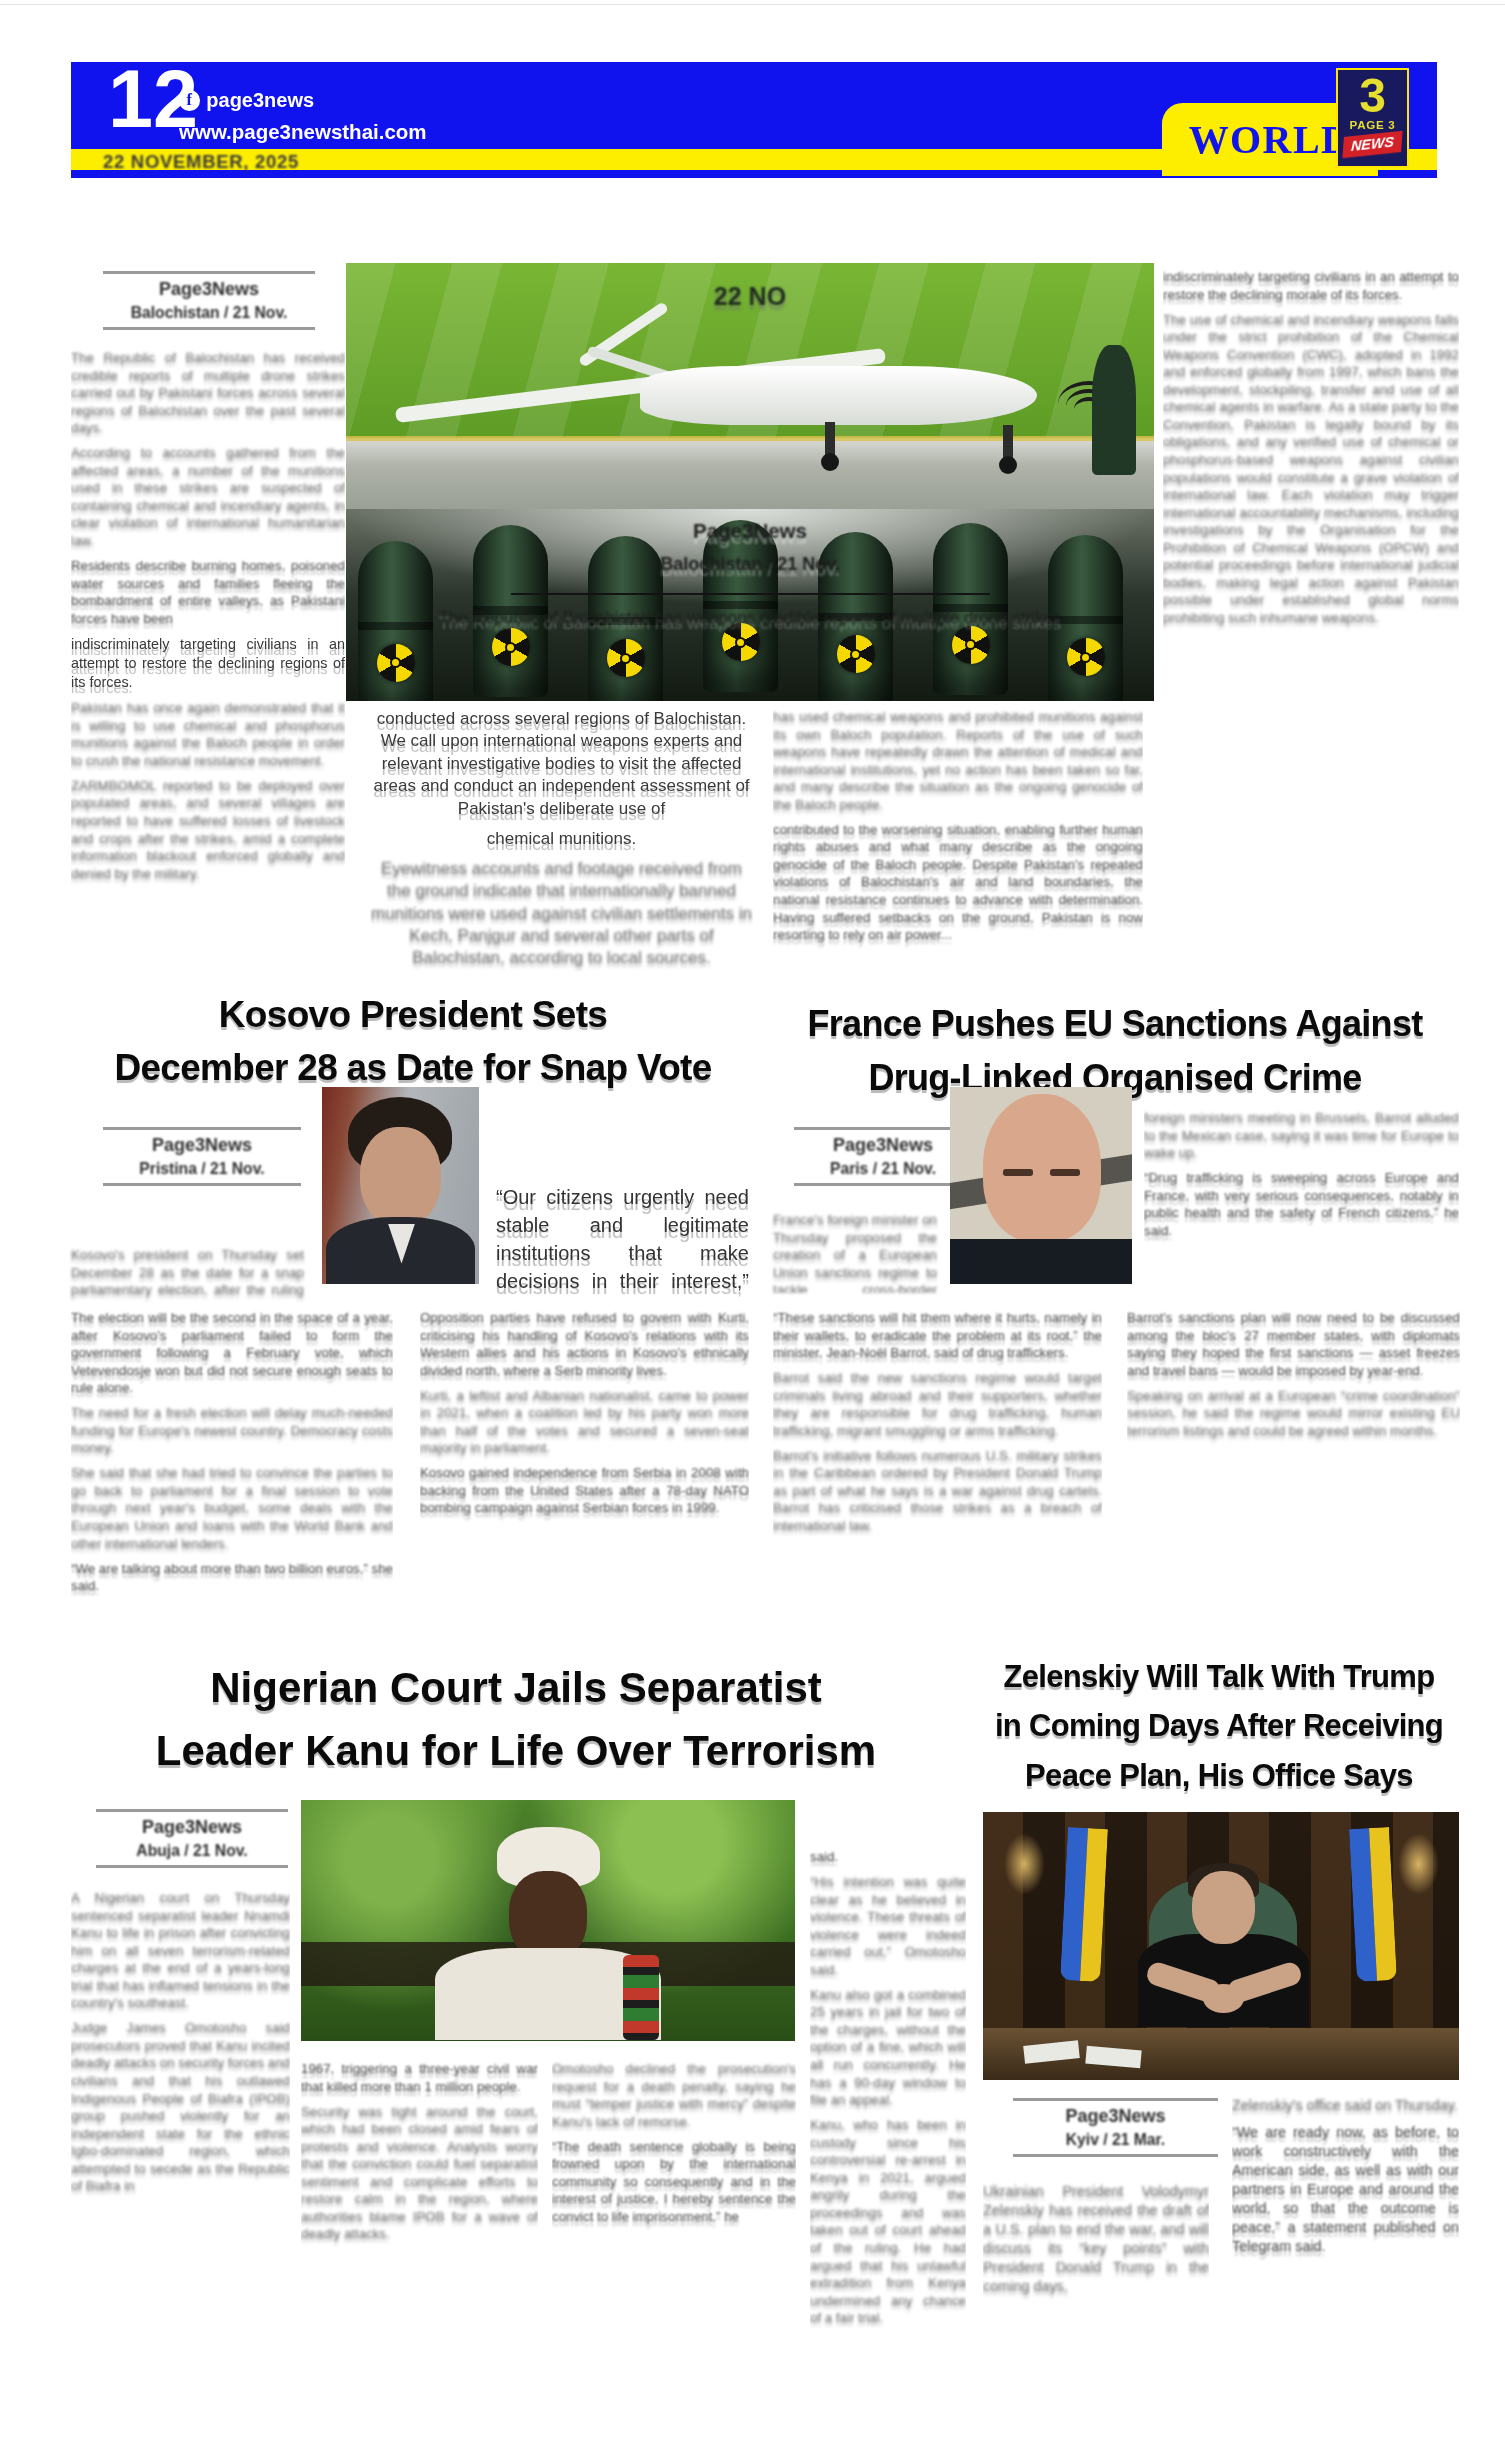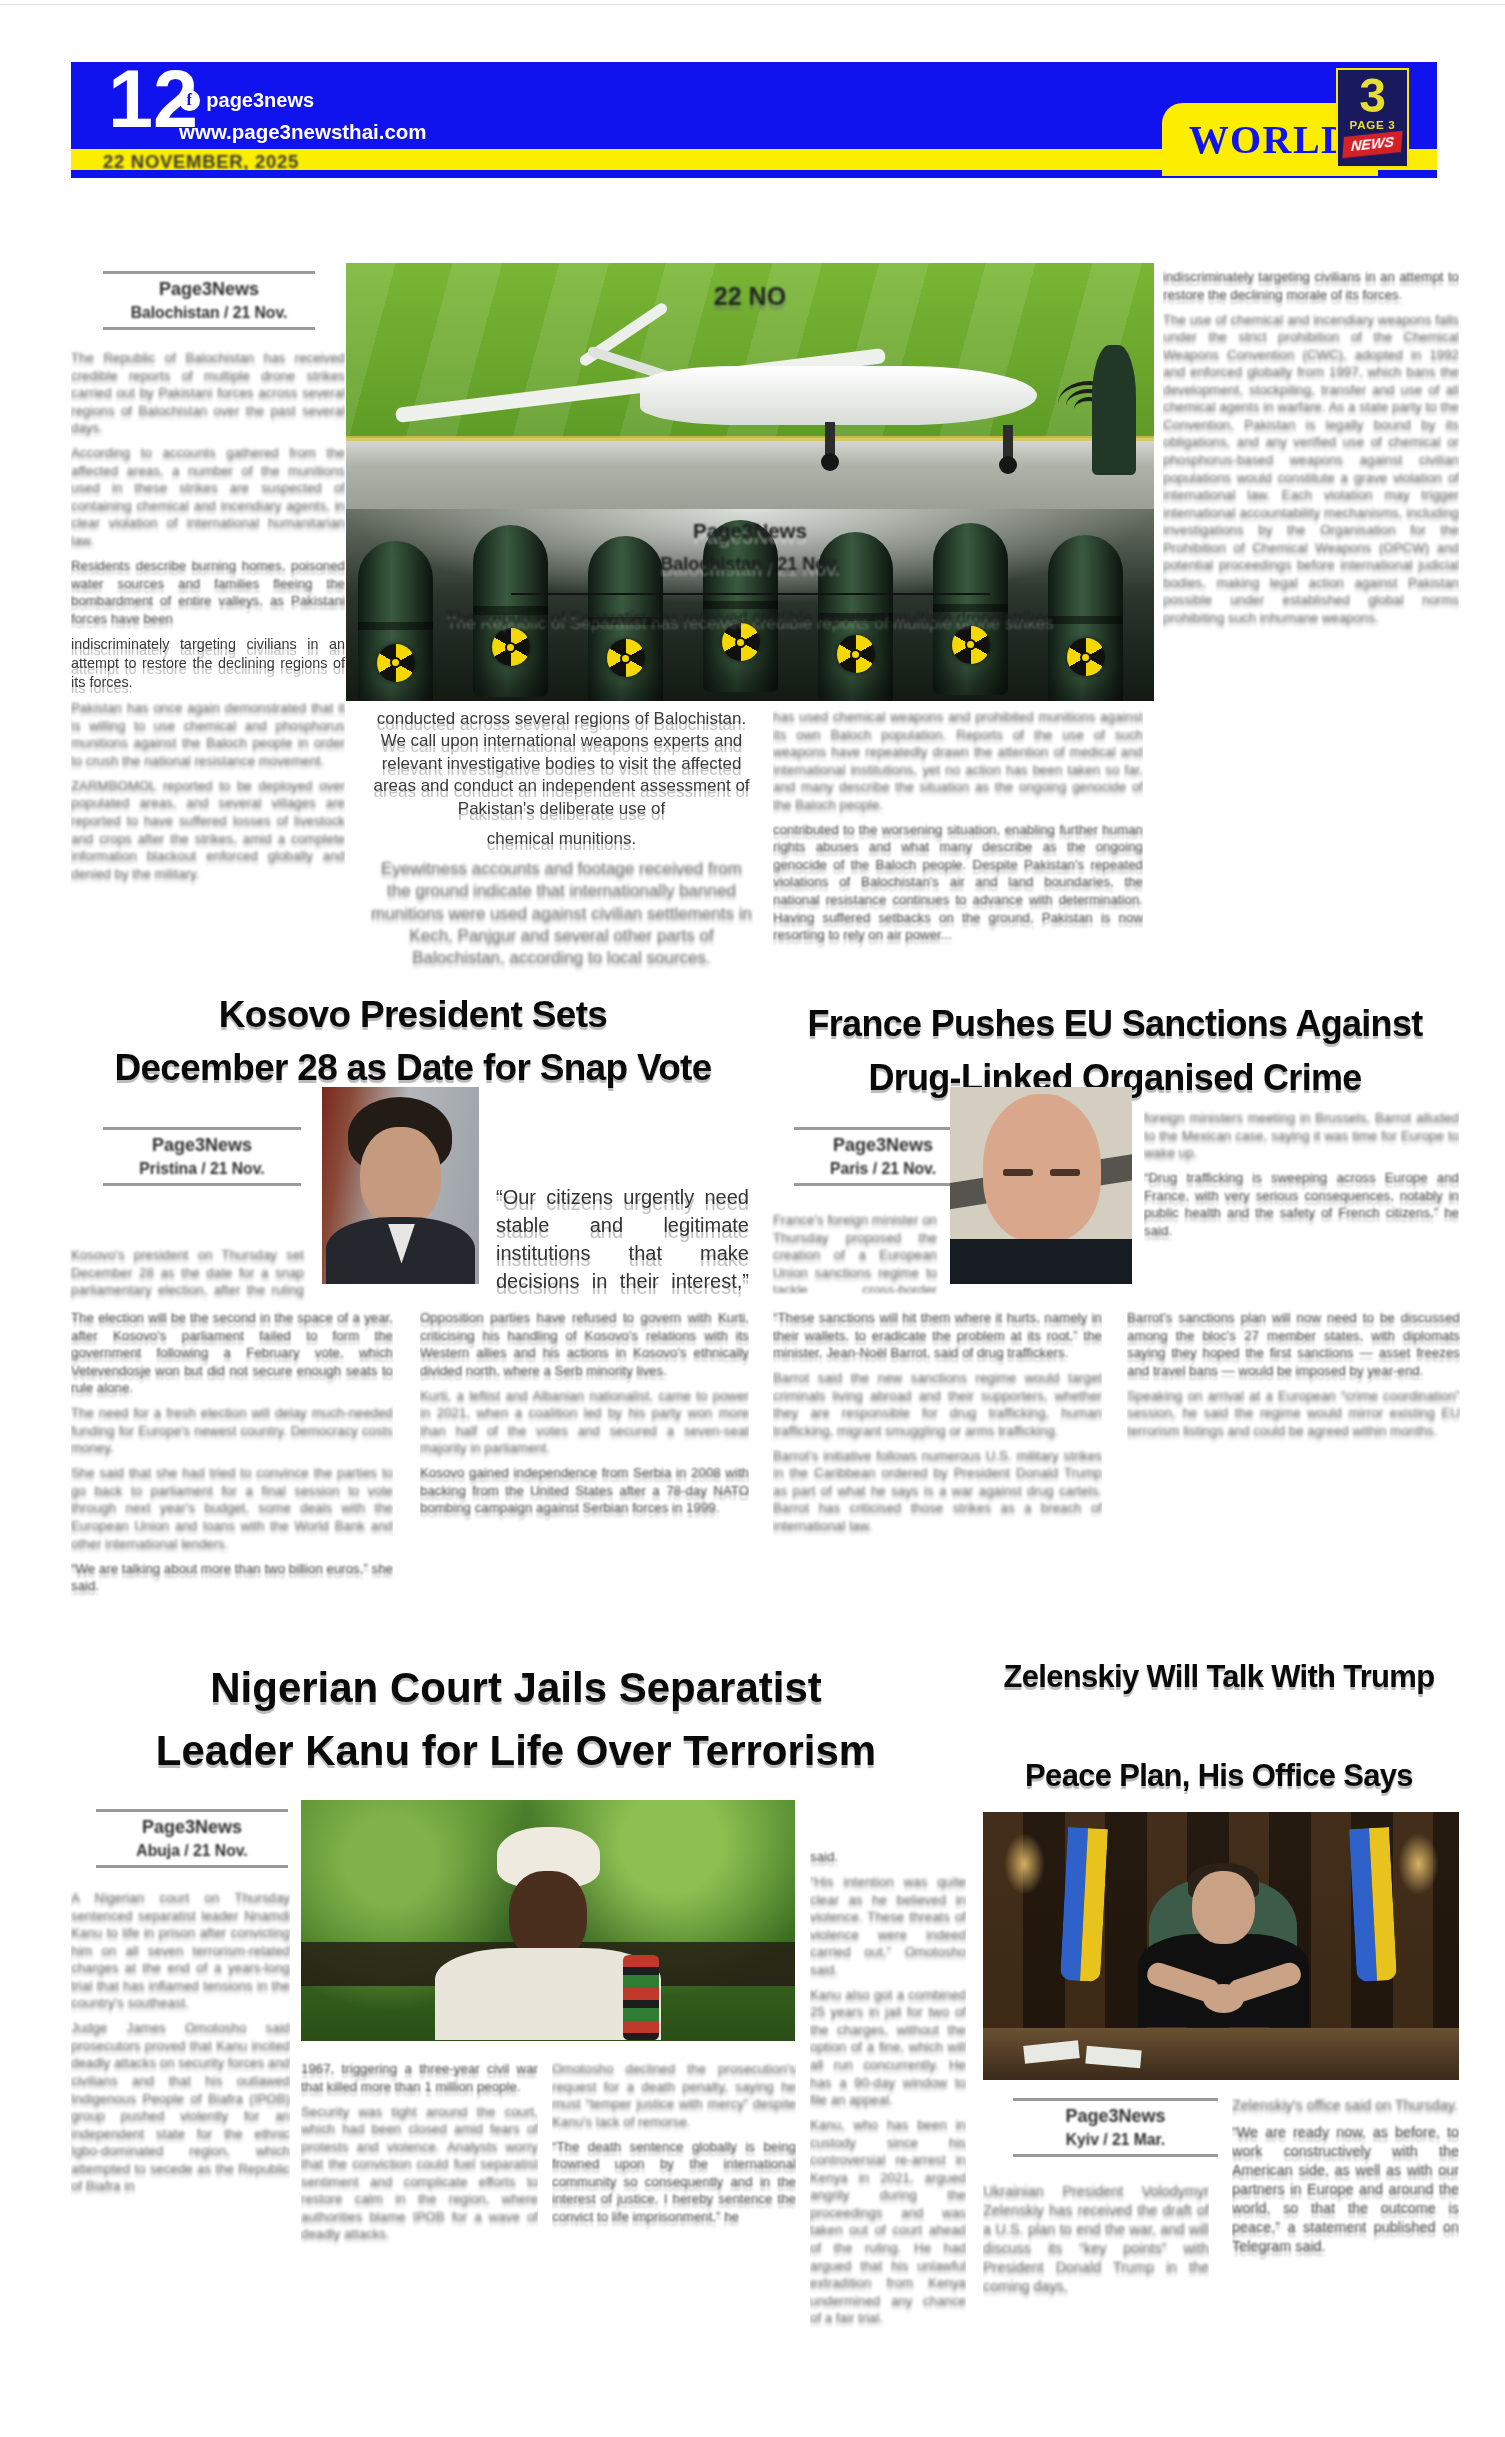--- a/index.html
+++ b/index.html
@@ -185,21 +185,21 @@
       <div class="bomb" style="left:587px;top:13.7px;">
           <i class="trefoil"></i>
         </div>
       <div class="bomb" style="left:702px;top:26px;">
           <i class="trefoil"></i>
         </div>
       <div class="bomboverlay">
         <div class="bo-src">Page3News</div>
         <div class="bo-dl">Balochistan / 21 Nov.</div>
         <div class="bo-rule"></div>
-        <div class="bo-txt">The Republic of Separatist has received credible reports of multiple drone strikes</div>
+        <div class="bo-txt">The Republic of Balochistan has weapons credible reports of multiple drone strikes</div>
       </div>
     </div>
   </div>
 
   <div class="abs bodytxt" style="left:370px;top:708px;width:383px;height:274px;font-size:17px;text-align:center;">
     <p class="g1">conducted across several regions of Balochistan. We call upon international weapons experts and relevant investigative bodies to visit the affected areas and conduct an independent assessment of Pakistan's deliberate use of</p>
     <p class="g1">chemical munitions.</p>
     <p class="g3">Eyewitness accounts and footage received from the ground indicate that internationally banned munitions were used against civilian settlements in Kech, Panjgur and several other parts of Balochistan, according to local sources.</p>
   </div>
   <div class="abs bodytxt" style="left:773px;top:708px;width:370px;height:397px;">
@@ -304,20 +304,21 @@
     <p class="g2">“The death sentence globally is being frowned upon by the international community so consequently and in the interest of justice, I hereby sentence the convict to life imprisonment,” he</p>
   </div>
   <div class="abs bodytxt" style="left:810px;top:1848px;width:156px;height:575px;">
     <p class="g2">said.</p>
     <p class="g3">“His intention was quite clear as he believed in violence. These threats of violence were indeed carried out,” Omotosho said.</p>
     <p class="g3">Kanu also got a combined 25 years in jail for two of the charges, without the option of a fine, which will all run concurrently. He has a 90-day window to file an appeal.</p>
     <p class="g3">Kanu, who has been in custody since his controversial re-arrest in Kenya in 2021, argued angrily during the proceedings and was taken out of court ahead of the ruling. He had argued that his unlawful extradition from Kenya undermined any chance of a fair trial.</p>
   </div>
 
   <div class="abs hl" style="left:979px;top:1659px;width:480px;font-size:31px;">Zelenskiy Will Talk With Trump</div>
+  <div class="abs hl" style="left:979px;top:1708px;width:480px;font-size:31px;">in Coming Days After Receiving</div>
   <div class="abs hl" style="left:979px;top:1758px;width:480px;font-size:31px;">Peace Plan, His Office Says</div>
   <div class="photo zphoto" style="left:983px;top:1812px;width:476px;height:268px;">
     <div class="zpanel"></div>
     <div class="zglow" style="left:20.5px;top:20.5px;"></div>
     <div class="zglow" style="right:20.5px;top:20.5px;"></div>
     <div class="zflag" style="left:81px;top:16.4px;transform:rotate(3deg);">
         <div class="fb1"></div>
         <div class="fb2"></div>
       </div>
     <div class="zflag" style="left:370px;top:16.4px;transform:rotate(-3deg);">

